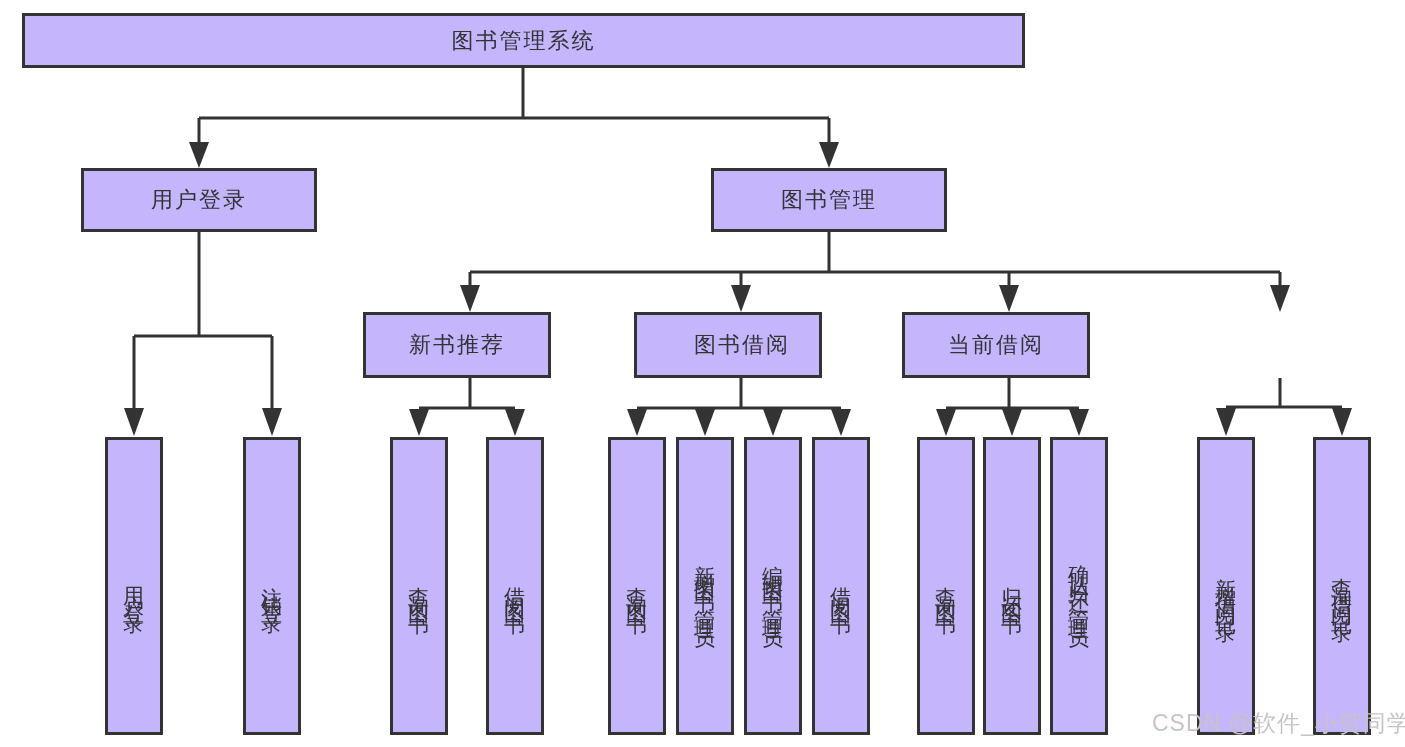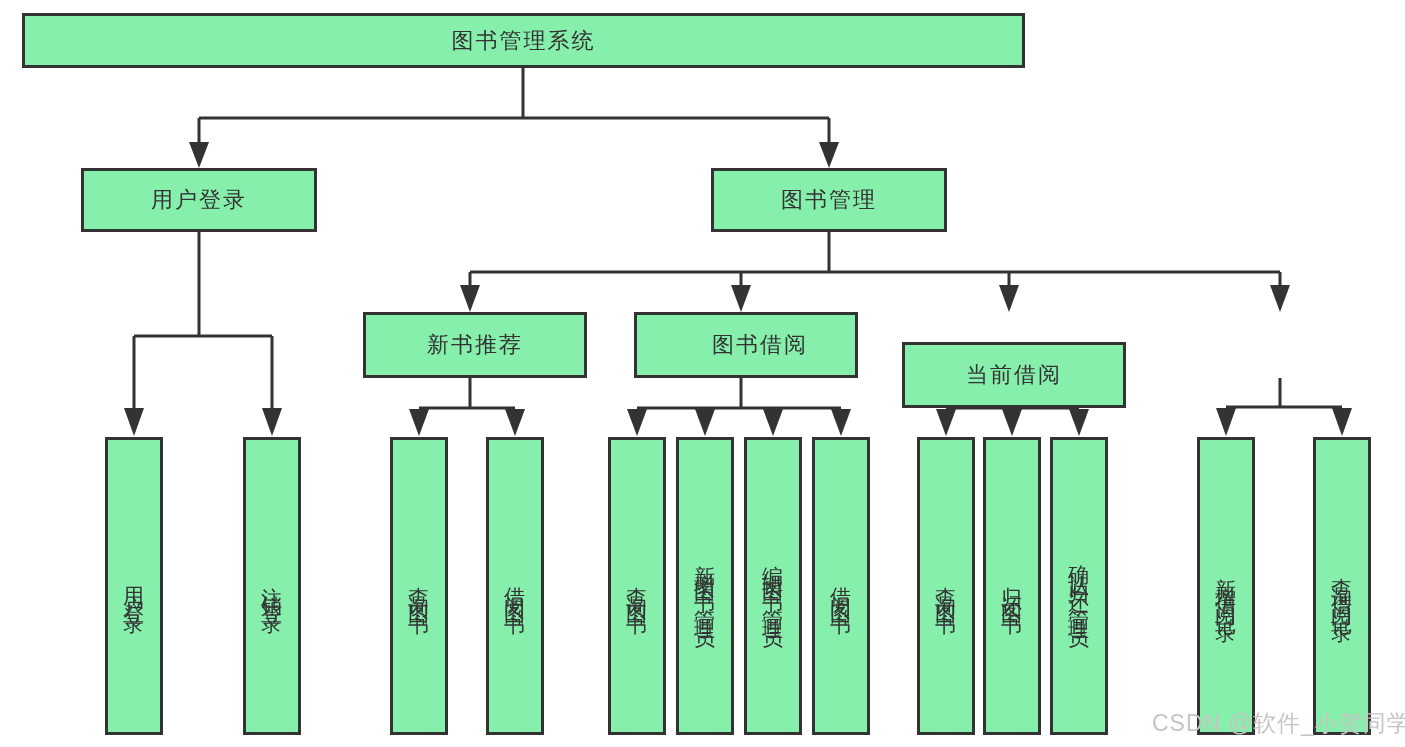--- a/index.html
+++ b/index.html
@@ -2,28 +2,28 @@
 <html><head>
 <meta charset="utf-8">
 <style>
   html,body{margin:0;padding:0;background:#ffffff;}
   .stage{
     position:relative;width:1405px;height:747px;background:#ffffff;
     font-family:"Liberation Sans","DejaVu Sans",sans-serif;overflow:hidden;
   }
   .wires{position:absolute;left:0;top:0;width:1405px;height:747px;}
   .box{
-    position:absolute;box-sizing:border-box;background:#86efac;
+    position:absolute;box-sizing:border-box;background:#c4b5fd;
     border:3px solid #333333;color:#333333;
     display:flex;align-items:center;justify-content:center;text-align:center;
   }
   .lvl{font-size:22px;letter-spacing:2px;}
   .root{left:22px;top:13px;width:1003px;height:55px;}
   .l2{top:168px;width:236px;height:64px;}
-  .l3{top:312px;width:224px;height:66px;}
+  .l3{top:312px;width:188px;height:66px;}
   .leaf{top:437px;width:58px;height:298px;}
   .leaf span{
     writing-mode:vertical-rl;text-orientation:mixed;
     font-size:21px;line-height:1;letter-spacing:9px;color:#333333;
     padding-top:4px;
   }
   .watermark{
     position:absolute;left:1152px;top:708px;z-index:6;
     font-size:23px;color:#c9c3c3;letter-spacing:1px;white-space:nowrap;
   }
@@ -76,21 +76,21 @@
   <div class="box lvl l2" style="left:711px;text-align:center;">
     <span>图书管理</span>
   </div>
 
   <div class="box lvl l3" style="left:363px;">
     <span>新书推荐</span>
   </div>
   <div class="box lvl l3" style="left:634px;padding-left:28px;">
     <span>图书借阅</span>
   </div>
-  <div class="box lvl l3" style="left:902px;margin-top:30px;">
+  <div class="box lvl l3" style="left:902px;">
     <span>当前借阅</span>
   </div>
 
   <div class="box leaf" style="left:105px;">
     <span>用户登录</span>
   </div>
   <div class="box leaf" style="left:243px;">
     <span>注销登录</span>
   </div>
   <div class="box leaf" style="left:390px;">

